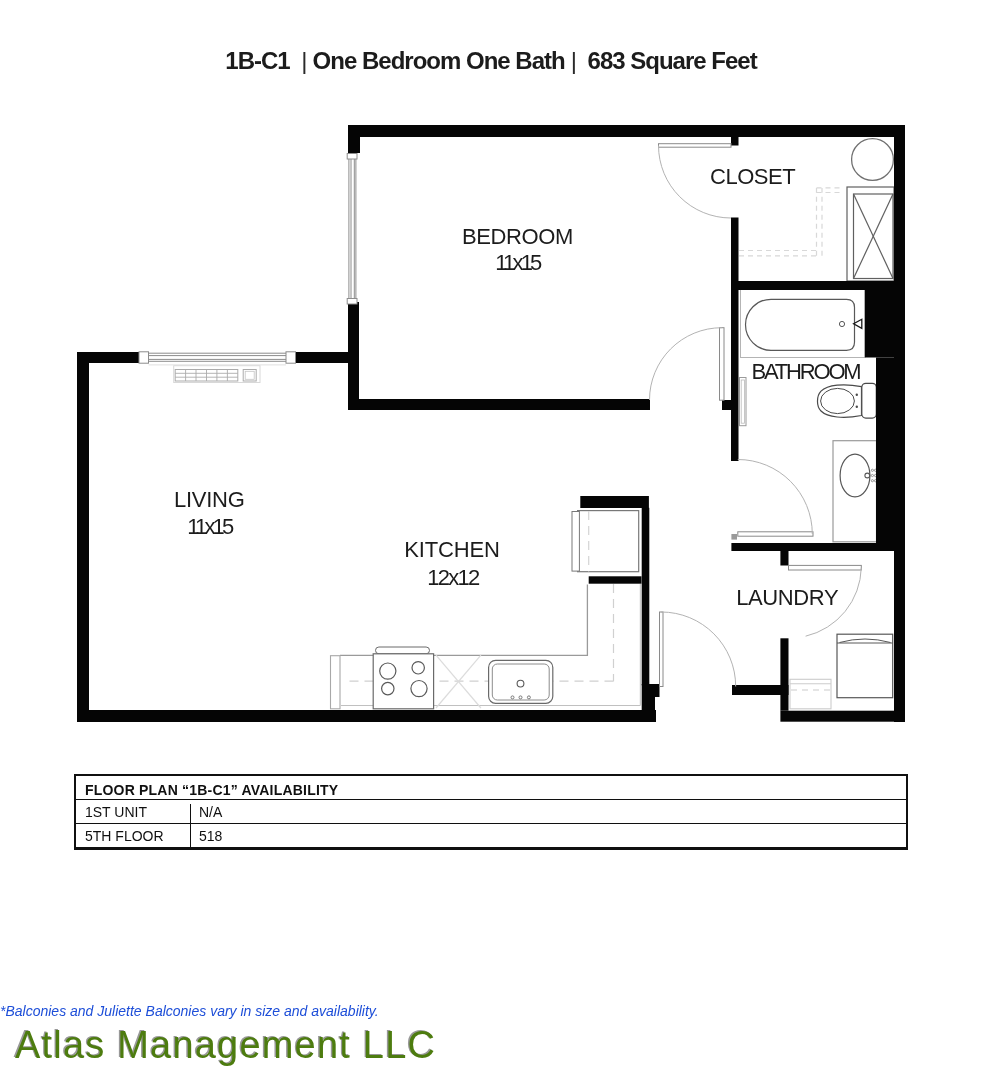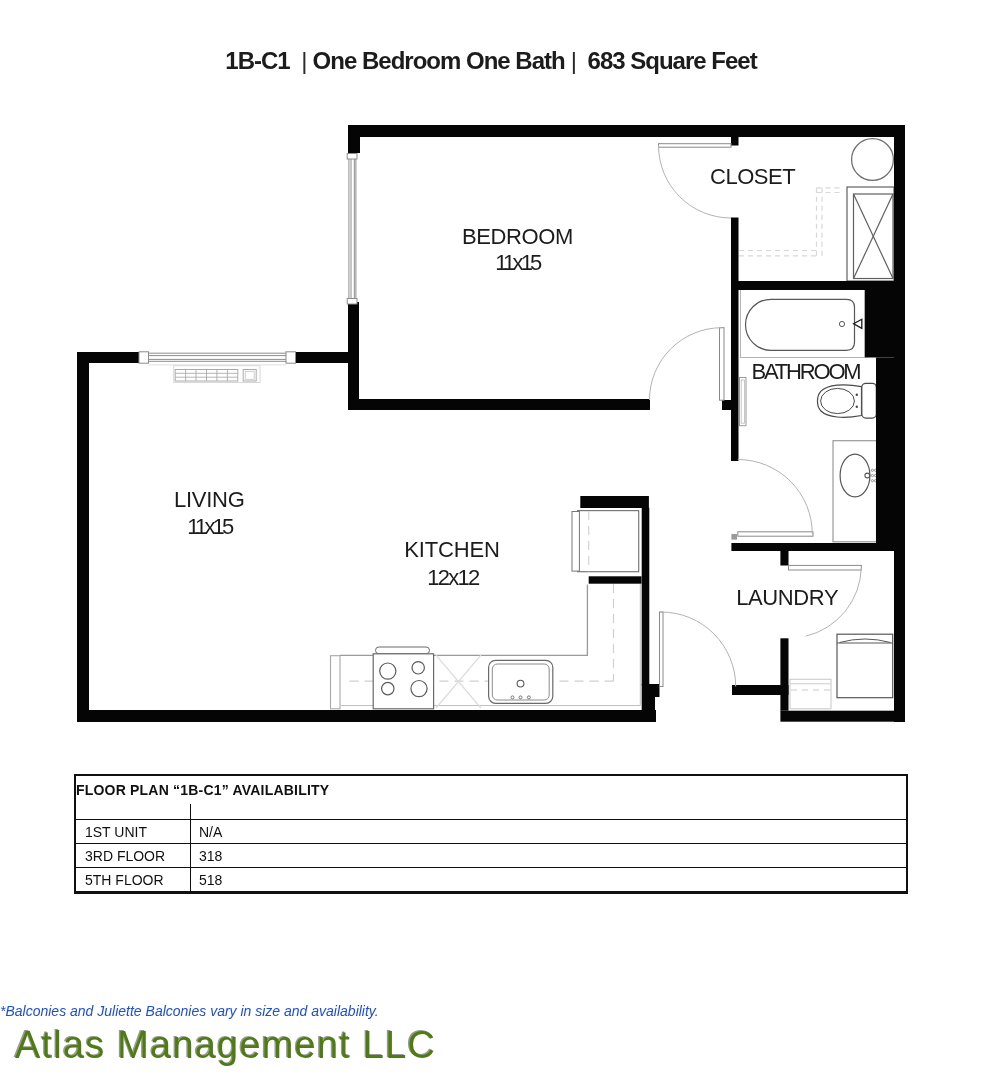--- a/index.html
+++ b/index.html
@@ -3,21 +3,21 @@
 <meta charset="utf-8">
 <style>
   html,body{margin:0;padding:0;background:#fff;}
   body{width:982px;height:1080px;position:relative;font-family:"Liberation Sans",sans-serif;overflow:hidden;}
   .title{position:absolute;left:0;top:51px;width:982px;text-align:center;font-size:24px;line-height:20px;font-weight:bold;color:#1c1c1c;letter-spacing:-1px;}
   .title .sep{font-weight:400;color:#2a2a2a;padding:0 6px;}
   svg.plan{position:absolute;left:0;top:0;}
   .tablewrap{position:absolute;left:74px;top:774px;width:830px;border:2px solid #101010;}
   .trow{position:relative;box-sizing:border-box;border-bottom:1px solid #101010;color:#101010;font-size:14px;}
   .trow:last-child{border-bottom:none;}
-  .th1{height:44px;line-height:28px;font-weight:bold;letter-spacing:0.2px;}
+  .th1{height:24px;line-height:28px;padding-left:9px;font-weight:bold;letter-spacing:0.2px;}
   .tr2{height:24px;line-height:24px;font-weight:bold;}
   .trd{height:24px;line-height:24px;font-weight:400;}
   .c1{position:absolute;left:9px;top:0;}
   .c2{position:absolute;left:123px;top:0;}
   .vline{position:absolute;left:114px;top:28px;bottom:0;width:1px;background:#101010;}
   .foot{position:absolute;left:0;top:1003px;width:982px;text-align:left;font-style:italic;font-size:14px;color:#1d4ed8;}
   .mark{position:absolute;left:15px;top:1026px;font-size:38px;line-height:38px;color:#4d7c0f;letter-spacing:1.2px;text-shadow:-1.4px -1.4px 0.5px #989898;-webkit-font-smoothing:antialiased;}
 </style>
 </head>
 <body>
@@ -287,24 +287,20 @@
 
   <div class="trow th1">FLOOR PLAN “1B-C1” AVAILABILITY</div>
 
 
   <div class="trow trd">
       <span class="c1">1ST UNIT</span>
       <span class="c2">N/A</span>
     </div>
 
 
-  <div class="trow trd">
-      <span class="c1">3RD FLOOR</span>
-      <span class="c2">318</span>
-    </div>
 
 
   <div class="trow trd">
       <span class="c1">5TH FLOOR</span>
       <span class="c2">518</span>
     </div>
 
 
   <div class="vline"></div>
 </div>

